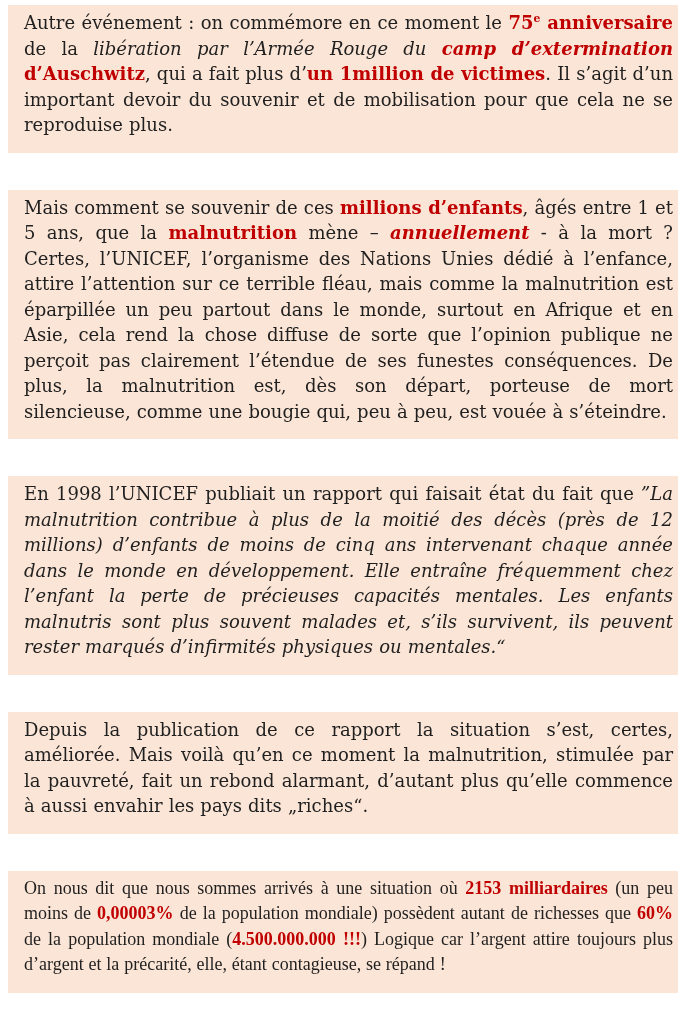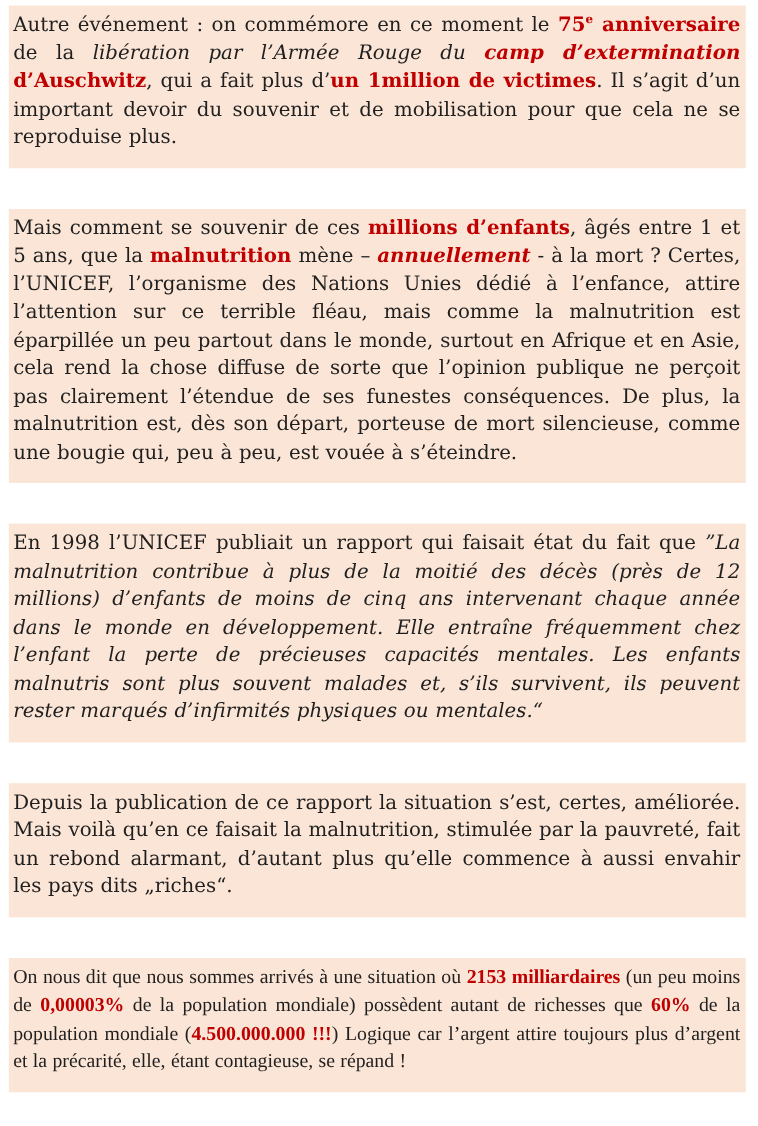--- a/index.html
+++ b/index.html
@@ -14,21 +14,21 @@
   .doc {
     padding: 5px 11px 2px 8px;
     background: var(--page-bg, #ffffff);
   }
   .para {
     background: var(--block-bg, #fbe5d6);
     color: var(--text-color, #1f1f1f);
     font-size: 18px;
     line-height: 25.5px;
     text-align: justify;
-    padding: 5px 5px 15px 4px;
+    padding: 5px 5px 15px 16px;
     margin-bottom: 37px;
     word-spacing: 0.02em;
   }
   .para:last-child {
     margin-bottom: 4px;
     font-family: Liberation Serif, serif;
   }
   .r-n { }
   .r-i { font-style: italic; }
   .r-br {
@@ -46,15 +46,15 @@
     line-height: 0;
   }
 </style>
 </head>
 <body>
 
 <main class="doc">
   <section class="para"><span class="r-n">Autre événement : on commémore en ce moment le </span><span class="r-br">75</span><span class="r-br r-sup">e</span><span class="r-br"> anniversaire</span><span class="r-n"> de la </span><span class="r-i">libération par l’Armée Rouge du </span><span class="r-bir">camp d’extermination</span><span class="r-br"> d’Auschwitz</span><span class="r-n">, qui a fait plus d’</span><span class="r-br">un 1million de victimes</span><span class="r-n">. Il s’agit d’un important devoir du souvenir et de mobilisation pour que cela ne se reproduise plus.</span></section>
   <section class="para"><span class="r-n">Mais comment se souvenir de ces </span><span class="r-br">millions d’enfants</span><span class="r-n">, âgés entre 1 et 5 ans, que la </span><span class="r-br">malnutrition</span><span class="r-n"> mène – </span><span class="r-bir">annuellement</span><span class="r-n"> - à la mort ? Certes, l’UNICEF, l’organisme des Nations Unies dédié à l’enfance, attire l’attention sur ce terrible fléau, mais comme la malnutrition est éparpillée un peu partout dans le monde, surtout en Afrique et en Asie, cela rend la chose diffuse de sorte que l’opinion publique ne perçoit pas clairement l’étendue de ses funestes conséquences. De plus, la malnutrition est, dès son départ, porteuse de mort silencieuse, comme une bougie qui, peu à peu, est vouée à s’éteindre.</span></section>
   <section class="para"><span class="r-n">En 1998 l’UNICEF publiait un rapport qui faisait état du fait que </span><span class="r-i">”La malnutrition contribue à plus de la moitié des décès (près de 12 millions) d’enfants de moins de cinq ans intervenant chaque année dans le monde en développement. Elle entraîne fréquemment chez l’enfant la perte de précieuses capacités mentales. Les enfants malnutris sont plus souvent malades et, s’ils survivent, ils peuvent rester marqués d’infirmités physiques ou mentales.“</span></section>
-  <section class="para"><span class="r-n">Depuis la publication de ce rapport la situation s’est, certes, améliorée. Mais voilà qu’en ce faisait la malnutrition, stimulée par la pauvreté, fait un rebond alarmant, d’autant plus qu’elle commence à aussi envahir les pays dits „riches“.</span></section>
+  <section class="para"><span class="r-n">Depuis la publication de ce rapport la situation s’est, certes, améliorée. Mais voilà qu’en ce moment la malnutrition, stimulée par la pauvreté, fait un rebond alarmant, d’autant plus qu’elle commence à aussi envahir les pays dits „riches“.</span></section>
   <section class="para"><span class="r-n">On nous dit que nous sommes arrivés à une situation où </span><span class="r-br">2153 milliardaires</span><span class="r-n"> (un peu moins de </span><span class="r-br">0,00003%</span><span class="r-n"> de la population mondiale) possèdent autant de richesses que </span><span class="r-br">60%</span><span class="r-n"> de la population mondiale (</span><span class="r-br">4.500.000.000 !!!</span><span class="r-n">) Logique car l’argent attire toujours plus d’argent et la précarité, elle, étant contagieuse, se répand !</span></section>
 </main>
 
 </body></html>

